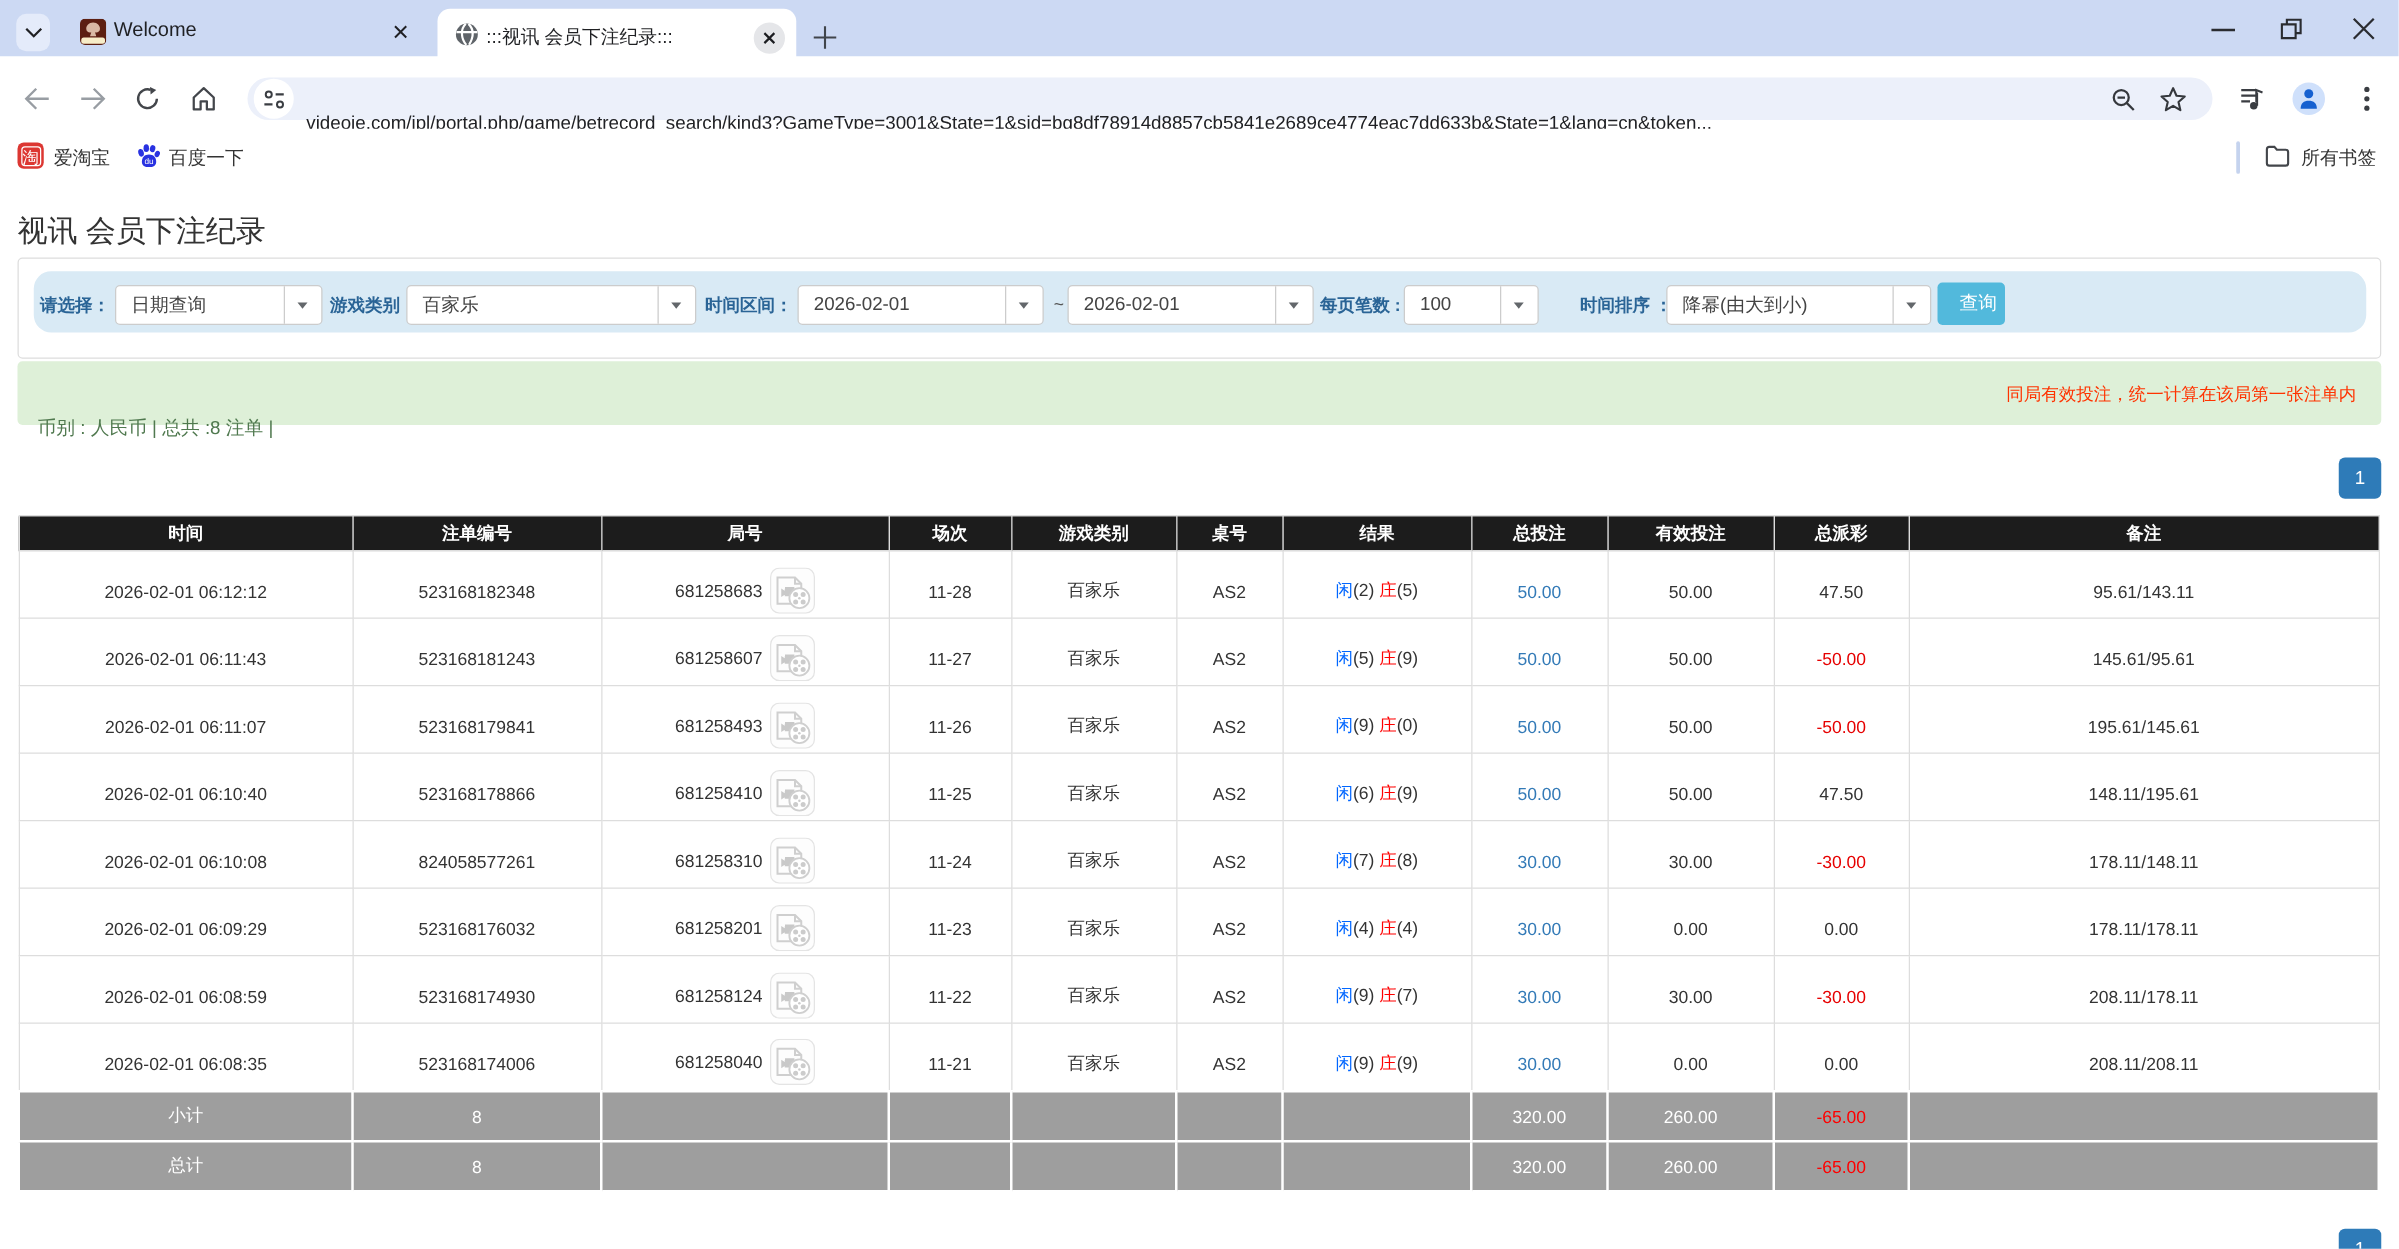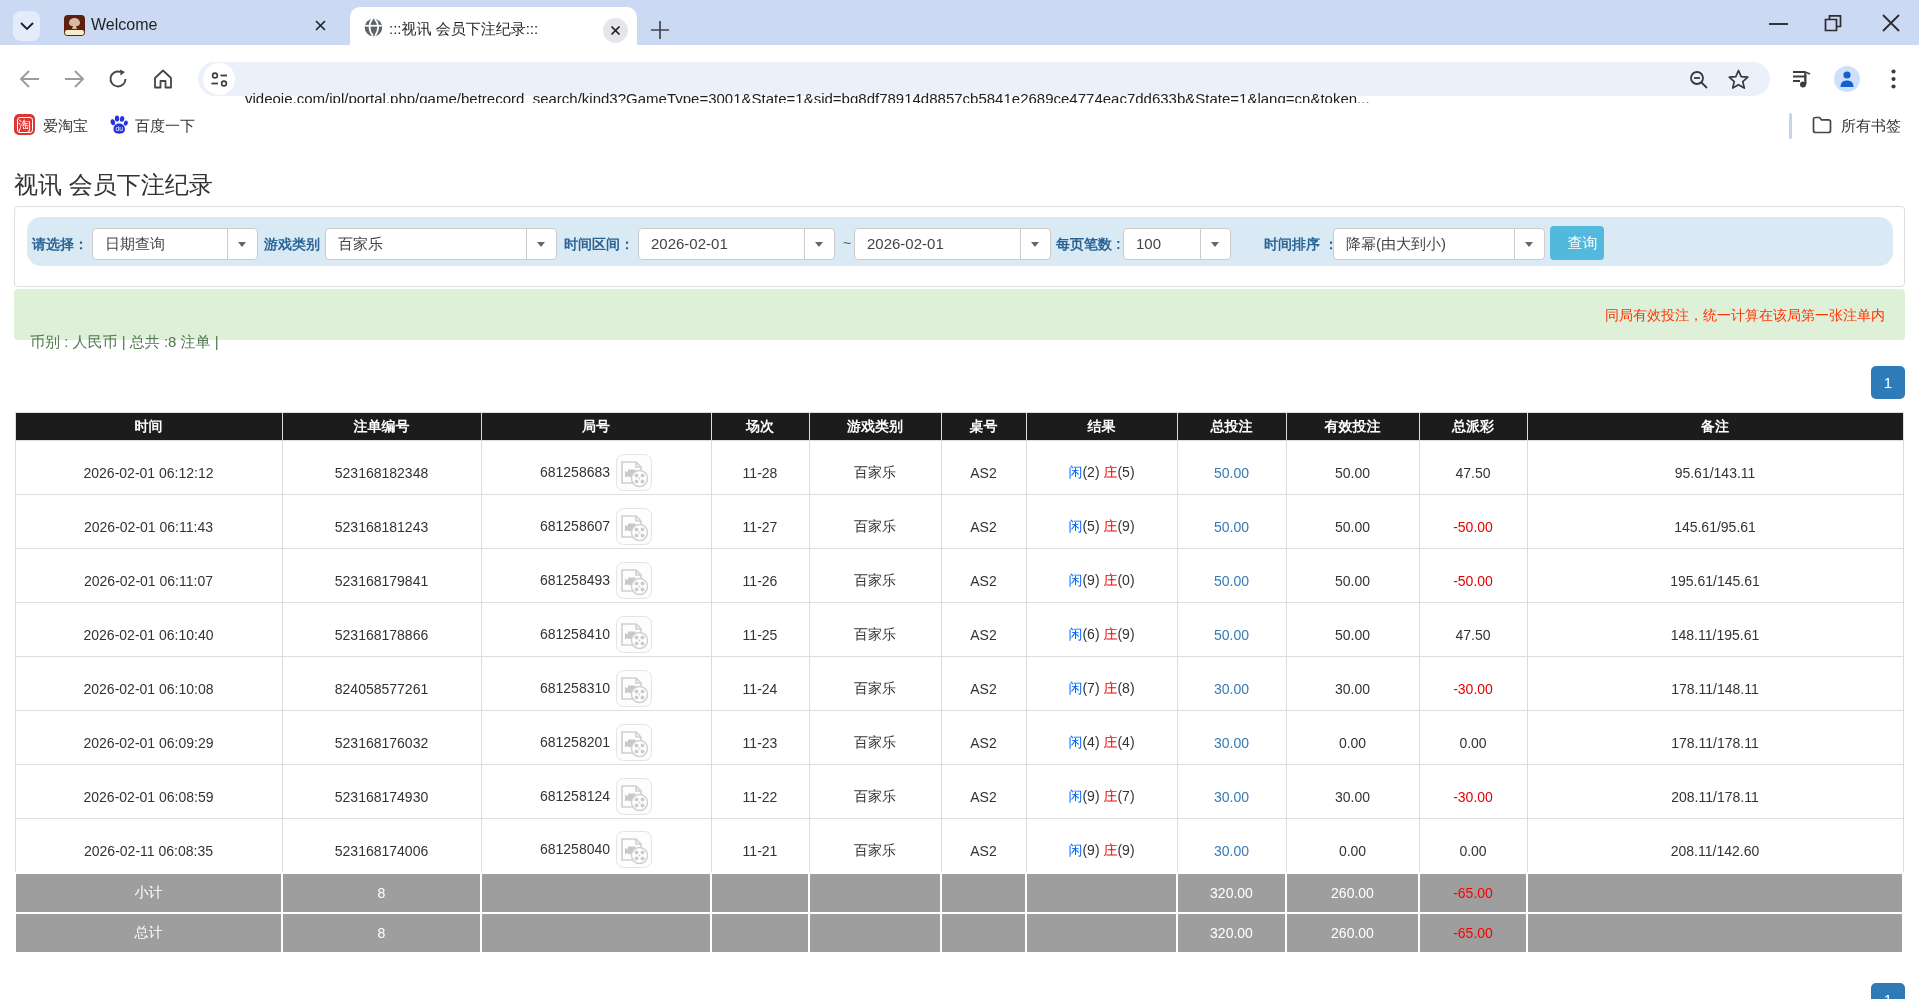--- a/index.html
+++ b/index.html
@@ -357,33 +357,33 @@
           <td>11-22</td>
           <td>百家乐</td>
           <td>AS2</td>
           <td><span class="rblue">闲</span>(9) <span class="rred">庄</span>(7)</td>
           <td class="blue">30.00</td>
           <td>30.00</td>
           <td class="red">-30.00</td>
           <td>208.11/178.11</td>
         </tr>
     <tr>
-          <td>2026-02-11 06:08:35</td>
+          <td>2026-02-01 06:08:35</td>
           <td>523168174006</td>
           <td>681258040<svg class="vicon" width="36" height="37" viewBox="0 0 36 37">
               <use href="#vfile"></use>
             </svg></td>
           <td>11-21</td>
           <td>百家乐</td>
           <td>AS2</td>
           <td><span class="rblue">闲</span>(9) <span class="rred">庄</span>(9)</td>
           <td class="blue">30.00</td>
           <td>0.00</td>
           <td>0.00</td>
-          <td>208.11/142.60</td>
+          <td>208.11/208.11</td>
         </tr>
     <tr class="foot">
           <td>小计</td>
           <td>8</td>
           <td></td>
           <td></td>
           <td></td>
           <td></td>
           <td></td>
           <td>320.00</td>

